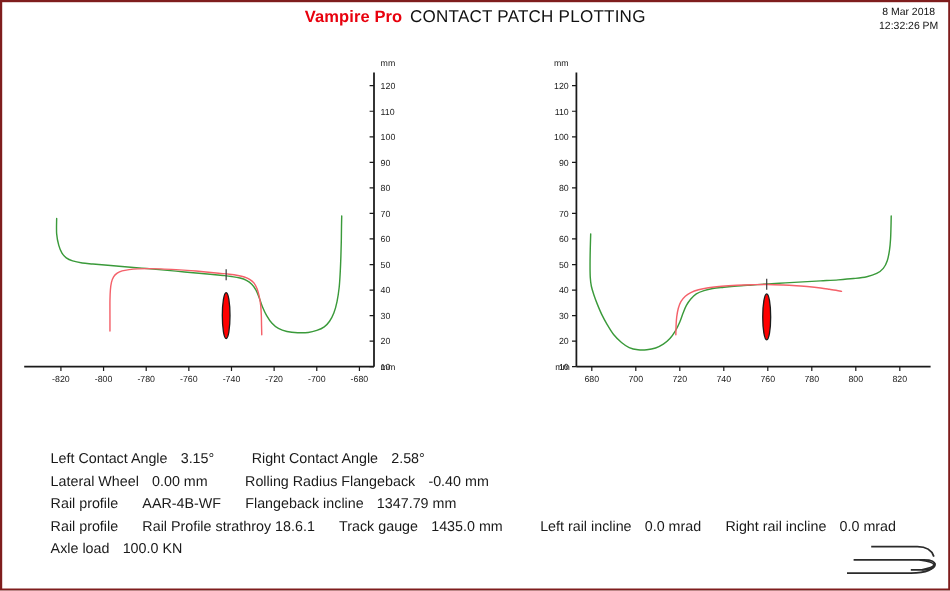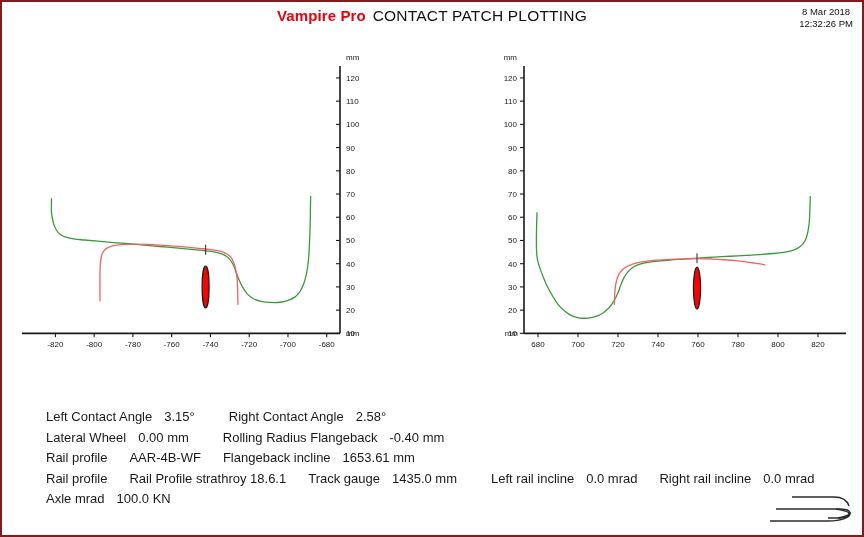--- a/index.html
+++ b/index.html
@@ -214,27 +214,27 @@
     </div>
 
   <div class="info">
     <div class="info-row">
       <span>Left Contact Angle</span><span class="gap-sm"></span><span>3.15°</span><span class="gap-lg"></span><span>Right Contact Angle</span><span class="gap-sm"></span><span>2.58°</span>
     </div>
     <div class="info-row">
       <span>Lateral Wheel</span><span class="gap-sm"></span><span>0.00 mm</span><span class="gap-lg"></span><span>Rolling Radius Flangeback</span><span class="gap-sm"></span><span>-0.40 mm</span>
     </div>
     <div class="info-row">
-      <span>Rail profile</span><span class="gap-md"></span><span>AAR-4B-WF</span><span class="gap-md"></span><span>Flangeback incline</span><span class="gap-sm"></span><span>1653.61 mm</span>
+      <span>Rail profile</span><span class="gap-md"></span><span>AAR-4B-WF</span><span class="gap-md"></span><span>Flangeback incline</span><span class="gap-sm"></span><span>1347.79 mm</span>
     </div>
     <div class="info-row">
       <span>Rail profile</span><span class="gap-md"></span><span>Rail Profile strathroy 18.6.1</span><span class="gap-md"></span><span>Track gauge</span><span class="gap-sm"></span><span>1435.0 mm</span><span class="gap-lg"></span><span>Left rail incline</span><span class="gap-sm"></span><span>0.0 mrad</span><span class="gap-md"></span><span>Right rail incline</span><span class="gap-sm"></span><span>0.0 mrad</span>
     </div>
     <div class="info-row">
-      <span>Axle mrad</span><span class="gap-sm"></span><span>100.0 KN</span>
+      <span>Axle load</span><span class="gap-sm"></span><span>100.0 KN</span>
     </div>
   </div>
 
   <div class="logo">
     <svg width="86" height="44" viewBox="0 0 86 44">
       <g fill="none" stroke="#2b2b2b" stroke-width="1.6">
         <path d="M22 10 H64 Q76 10 79 19"></path>
         <path d="M6 22 H70 Q80 22 80 26.5 Q80 31 70 31 H58"></path>
         <path d="M-2 34 H58 Q79 34 80 25"></path>
         <path d="M66 22 Q79 24 79 26.5 Q79 29 68 31"></path>

